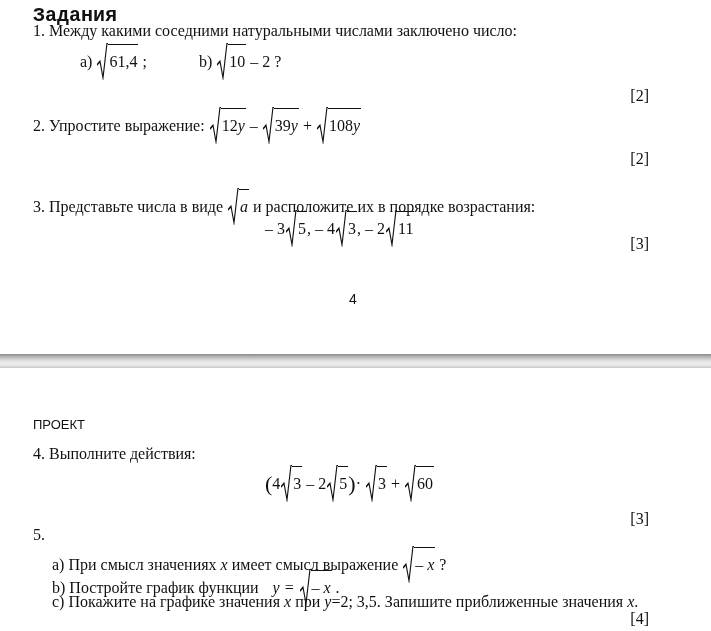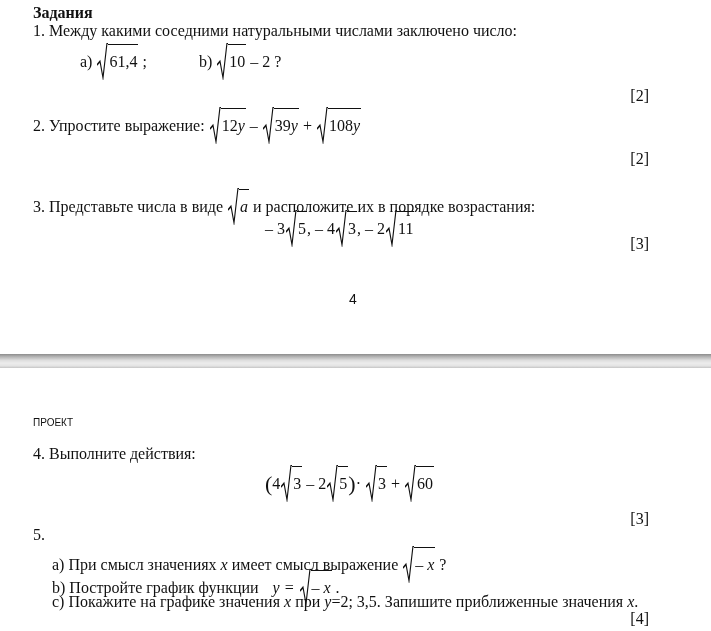--- a/index.html
+++ b/index.html
@@ -21,21 +21,21 @@
   .score { position:absolute; right:62px; font-size:16px; }
   .page-break {
     position:absolute; left:0; top:354px; width:711px; height:14px;
     background: linear-gradient(to bottom, #8c8c8c 0%, #b5b5b5 20%, #dedede 45%, #ececec 65%, #e4e4e4 85%, #c4c4c4 100%);
   }
   .paren { font-size:22px; line-height:1; vertical-align:-2px; }
 </style>
 </head>
 <body>
 
-<div class="abs bold" style="left:33px;top:4px;font-size:16px;">Задания</div>
+<div class="abs bold" style="left:33px;top:4px;font-size:20px;font-family:Liberation Mono, monospace;">Задания</div>
 
 <div class="abs" style="left:33px;top:22px;">1. Между какими соседними натуральными числами заключено число:</div>
 
 <div class="abs" style="left:80px;top:44px;">
   <span>a)</span>
   <span class="rad"><svg class="sign" viewBox="0 0 11 20" preserveAspectRatio="none">
         <polyline points="0,12 3,10 6,19 10,0 11,0" fill="none" stroke="#111" stroke-width="1.1"></polyline>
       </svg><span class="body">61,4</span></span>
   <span>;</span>
   <span style="display:inline-block;width:44px;"></span>
@@ -84,21 +84,21 @@
         <polyline points="0,12 3,10 6,19 10,0 11,0" fill="none" stroke="#111" stroke-width="1.1"></polyline>
       </svg><span class="body">11</span></span>
 </div>
 
 <div class="score" style="top:235px;">[3]</div>
 
 <div class="abs sans" style="left:349px;top:291px;font-size:14px;">4</div>
 
 <div class="page-break"></div>
 
-<div class="abs sans" style="left:33px;top:417px;font-size:10px;">ПРОЕКТ</div>
+<div class="abs sans" style="left:33px;top:417px;font-size:13px;">ПРОЕКТ</div>
 
 <div class="abs" style="left:33px;top:445px;">4. Выполните действия:</div>
 
 <div class="abs" style="left:265px;top:466px;">
   <span class="paren">(</span><span>4</span><span class="rad"><svg class="sign" viewBox="0 0 11 20" preserveAspectRatio="none">
         <polyline points="0,12 3,10 6,19 10,0 11,0" fill="none" stroke="#111" stroke-width="1.1"></polyline>
       </svg><span class="body">3</span></span>
   <span>–</span>
   <span>2</span><span class="rad"><svg class="sign" viewBox="0 0 11 20" preserveAspectRatio="none">
         <polyline points="0,12 3,10 6,19 10,0 11,0" fill="none" stroke="#111" stroke-width="1.1"></polyline>

